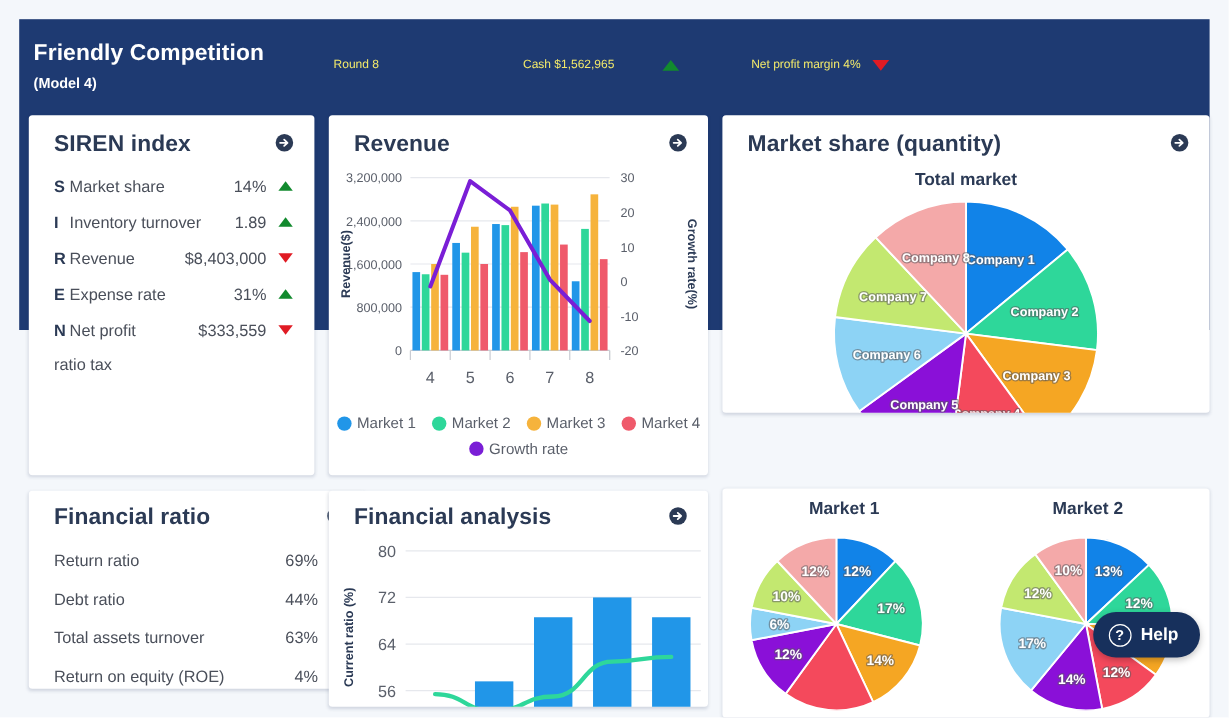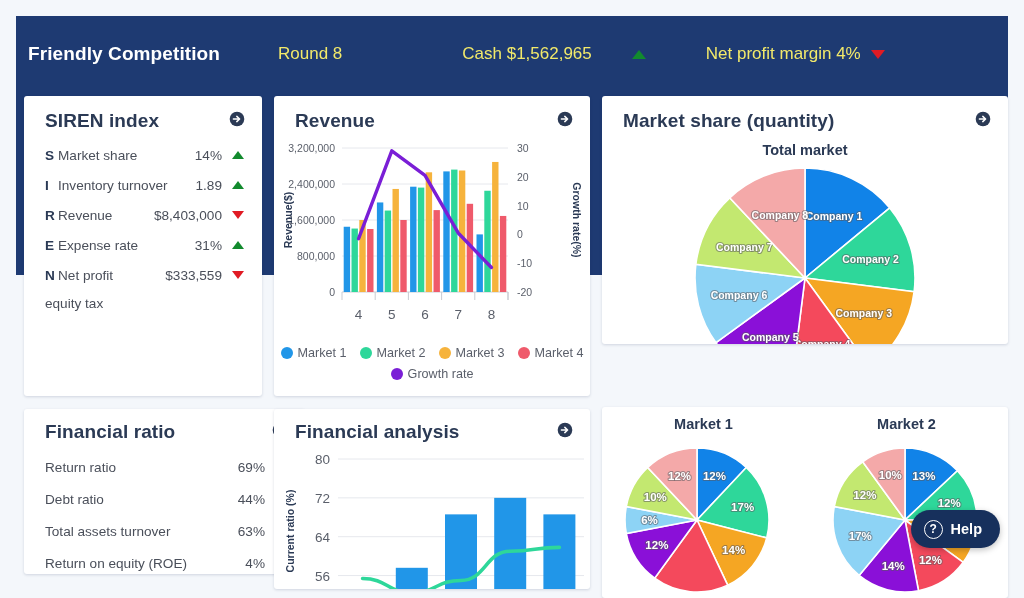--- a/index.html
+++ b/index.html
@@ -30,21 +30,21 @@
   .brand { margin-left: 12px; width: 250px; }
   .brand-title {
     color: #ffffff; font-size: 19px; font-weight: 600;
     letter-spacing: .1px; line-height: 24px;
   }
   .brand-sub {
     color: #ffffff; font-size: 12px; font-weight: 600;
     margin-top: 5px; line-height: 14px;
   }
   .hdr-stat {
-    color: #f2e96a; font-size: 17px; font-weight: 500;
+    color: #f2e96a; font-size: 10px; font-weight: 500;
     display: flex; align-items: center; gap: 10px;
     white-space: nowrap;
   }
   .hdr-round { margin-left: 0px; }
   .hdr-cash  { margin-left: 120px; gap: 40px; }
   .hdr-npm   { margin-left: 60px; }
   .tri-up {
     width: 0; height: 0;
     border-left: 7px solid transparent;
     border-right: 7px solid transparent;
@@ -141,20 +141,21 @@
 </head>
 <body>
 
 <div id="root">
 
   <div class="navy-band"></div>
 
   <div class="header-row">
     <div class="brand">
       <div class="brand-title">Friendly Competition</div>
+      <div class="brand-sub">(Model 4)</div>
     </div>
 
     <div class="hdr-stat hdr-round">
       <span>Round 8</span>
     </div>
 
     <div class="hdr-stat hdr-cash">
       <span>Cash $1,562,965</span>
       <span class="tri-up"></span>
     </div>
@@ -209,21 +210,21 @@
         </span>
     </div>
     <div class="kv-row">
       <span class="kv-letter">N</span>
       <span class="kv-label">Net profit</span>
       <span class="kv-val">$333,559</span>
       <span class="kv-ind">
           <i class="tri-down sm"></i>
         </span>
     </div>
-    <div class="kv-note">equity tax</div>
+    <div class="kv-note">ratio tax</div>
   </div>
 
   <div class="card" style="left:24px; top:409px; width:281px; height:165px;">
     <div class="card-head" style="padding-top:12px;">
       <span class="card-title">Financial ratio</span>
       <span class="arrow-icon">
         <svg width="16" height="16" viewBox="0 0 16 16" aria-hidden="true">
           <circle cx="8" cy="8" r="7.3" fill="#2b3a55"></circle>
           <path d="M4.4 8h6.1M7.8 5.4L10.6 8l-2.8 2.6" stroke="#ffffff" stroke-width="1.5" fill="none" stroke-linecap="round" stroke-linejoin="round"></path>
         </svg>

